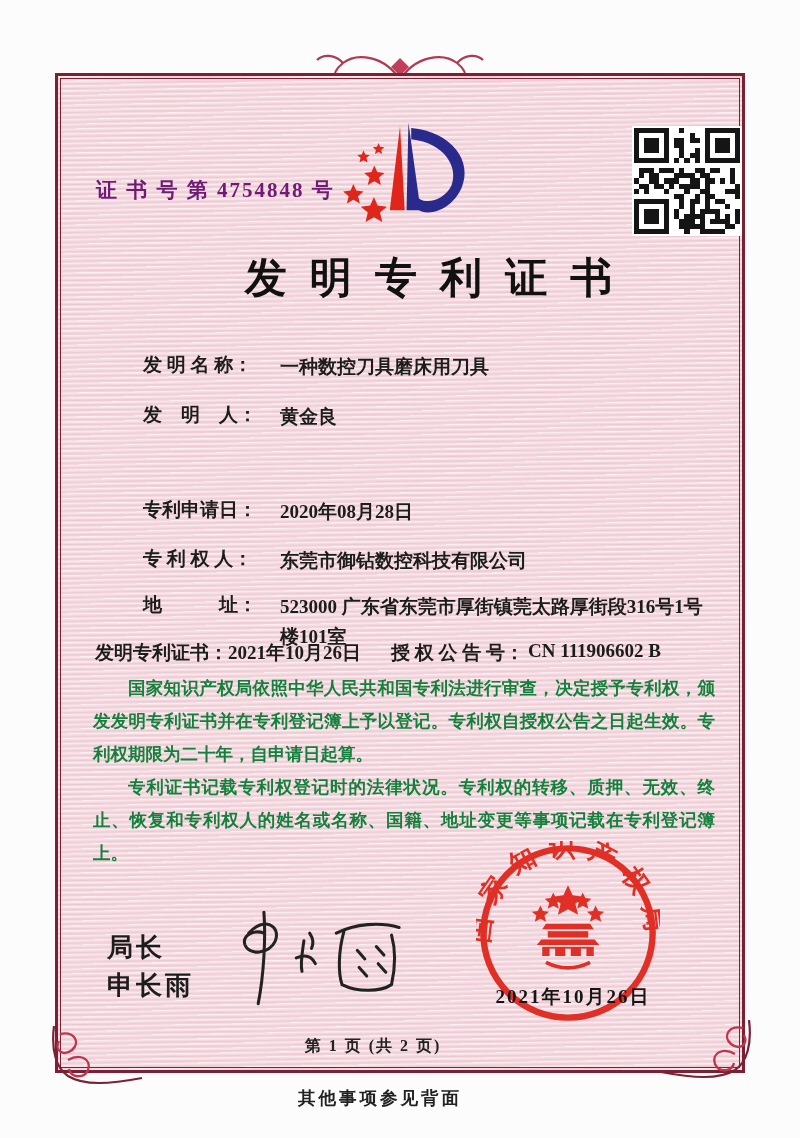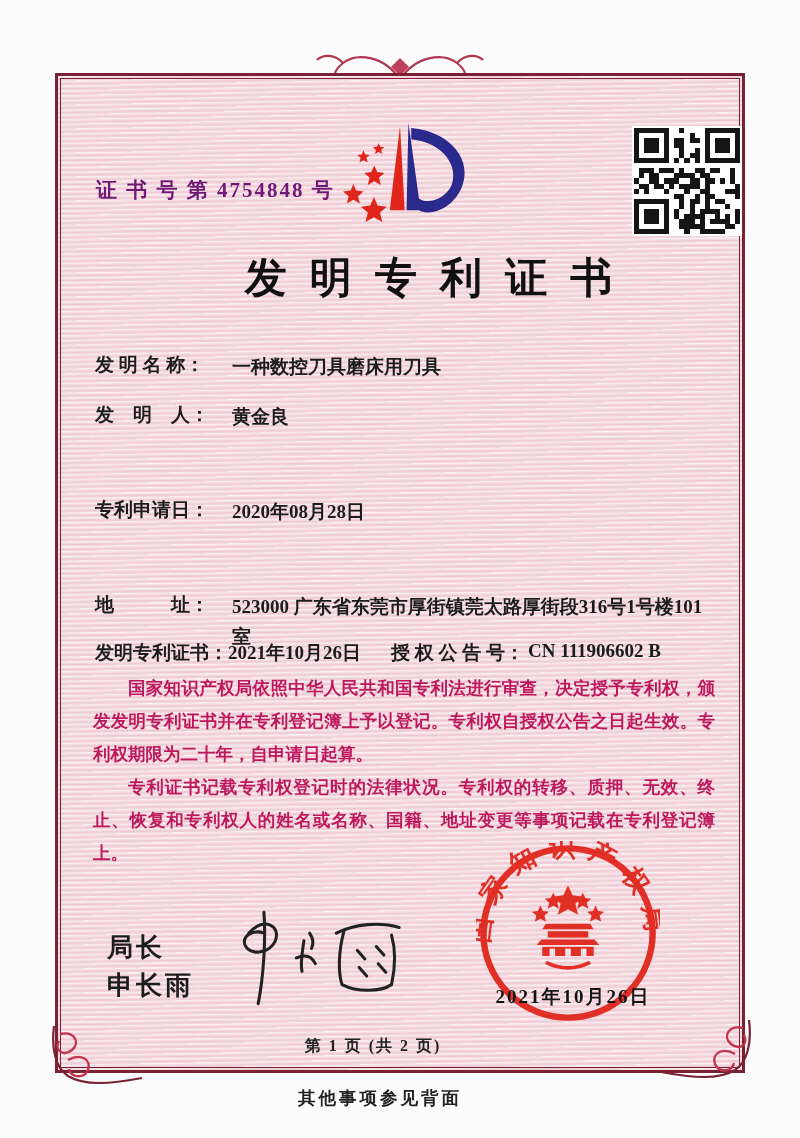--- a/index.html
+++ b/index.html
@@ -11,27 +11,27 @@
     background-image:
       repeating-linear-gradient(179deg, rgba(255,255,255,.55) 0px, rgba(255,255,255,0) 1.6px, rgba(226,168,182,.38) 3.2px, rgba(255,255,255,0) 4.8px),
       repeating-linear-gradient(181deg, rgba(233,190,200,.25) 0px, rgba(233,190,200,0) 2.5px, rgba(233,190,200,.25) 5px);}
   .frame::after{content:"";position:absolute;inset:2px;border:1px solid #7a2233;pointer-events:none;}
   .abs{position:absolute;}
   .cert-no{left:96px;top:128px;font-size:21px;font-weight:700;color:#701a75;letter-spacing:2px;margin-top:48px;}
   .title{left:55px;top:250px;width:747px;text-align:center;font-size:42px;font-weight:700;
     color:#111;letter-spacing:.55em;text-indent:.55em;}
   .field-row{left:95px;width:625px;display:flex;align-items:flex-start;
     font-size:19px;font-weight:700;color:#1c1c1c;}
-  .f-label{flex:0 0 128px;white-space:nowrap;}
+  .f-label{flex:0 0 128px;white-space:nowrap;margin-left:48px;}
   .f-value{margin-left:9px;line-height:30px;}
   .addr .f-value{max-width:500px;}
   .grant-pair{display:flex;}
   .grant-first{flex:0 0 296px;}
   .paras{left:93px;top:672px;width:622px;font-size:17.5px;line-height:33px;
-    font-weight:600;color:#be185d;text-align:justify;}
+    font-weight:600;color:#15803d;text-align:justify;}
   .paras p{margin:0;text-indent:2em;}
   .signer{left:107px;font-size:26px;font-weight:700;color:#1c1c1c;letter-spacing:3px;}
   .seal-wrap{left:476px;top:841px;width:184px;height:184px;opacity:.94;}
   .seal-date{left:488px;top:984px;width:170px;text-align:center;font-size:19px;
     font-weight:700;color:#151515;letter-spacing:2px;}
   .page-info{left:28px;top:1036px;width:690px;text-align:center;font-size:16px;
     font-weight:700;color:#222;letter-spacing:2px;}
   .footer-note{left:0;top:1086px;width:760px;text-align:center;font-size:17.5px;
     font-weight:700;color:#222;letter-spacing:3px;}
   .qr{left:632px;top:126px;width:106px;height:106px;background:#fff;padding:2px;}
@@ -103,20 +103,24 @@
     <span class="f-value">一种数控刀具磨床用刀具</span>
   </div>
   <div class="abs field-row" style="top:402px">
     <span class="f-label">发　明　人：</span>
     <span class="f-value">黄金良</span>
   </div>
   <div class="abs field-row" style="top:497px">
     <span class="f-label">专利申请日：</span>
     <span class="f-value">2020年08月28日</span>
   </div>
+  <div class="abs field-row" style="top:546px">
+    <span class="f-label">专 利 权 人：</span>
+    <span class="f-value">东莞市御钻数控科技有限公司</span>
+  </div>
   <div class="abs field-row addr" style="top:592px">
     <span class="f-label">地　　　址：</span>
     <span class="f-value">523000 广东省东莞市厚街镇莞太路厚街段316号1号楼101室</span>
   </div>
   <div class="abs field-row" style="top:640px">
     <span class="grant-pair grant-first">
       <span>发明专利证书：</span>
       <span>2021年10月26日</span>
     </span>
     <span class="grant-pair">

